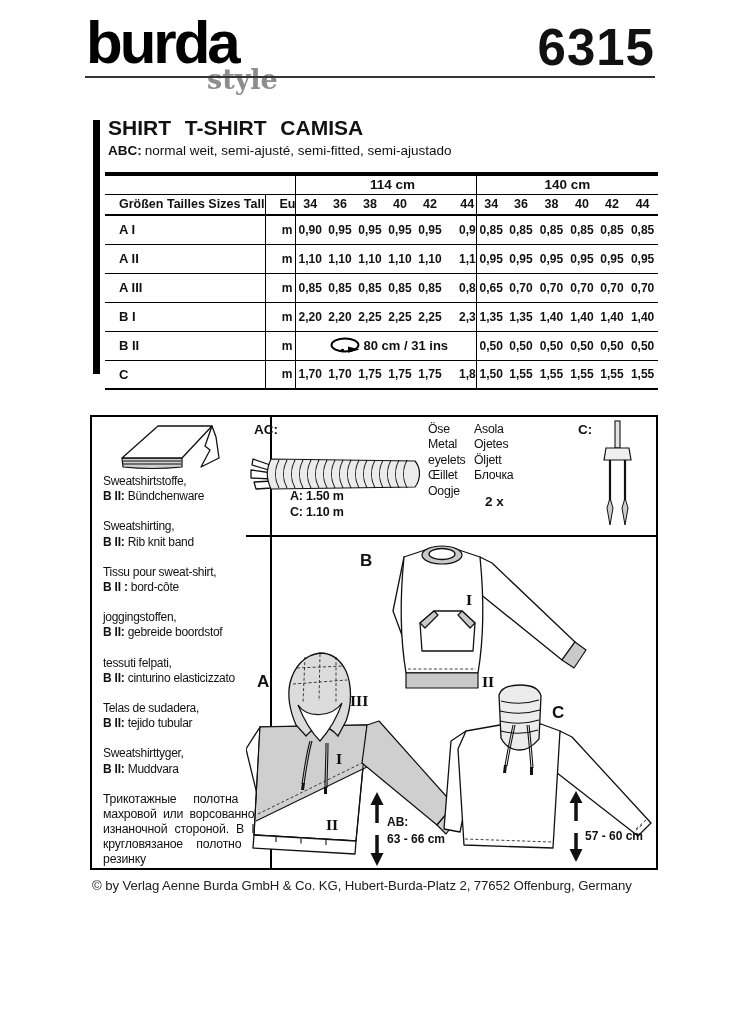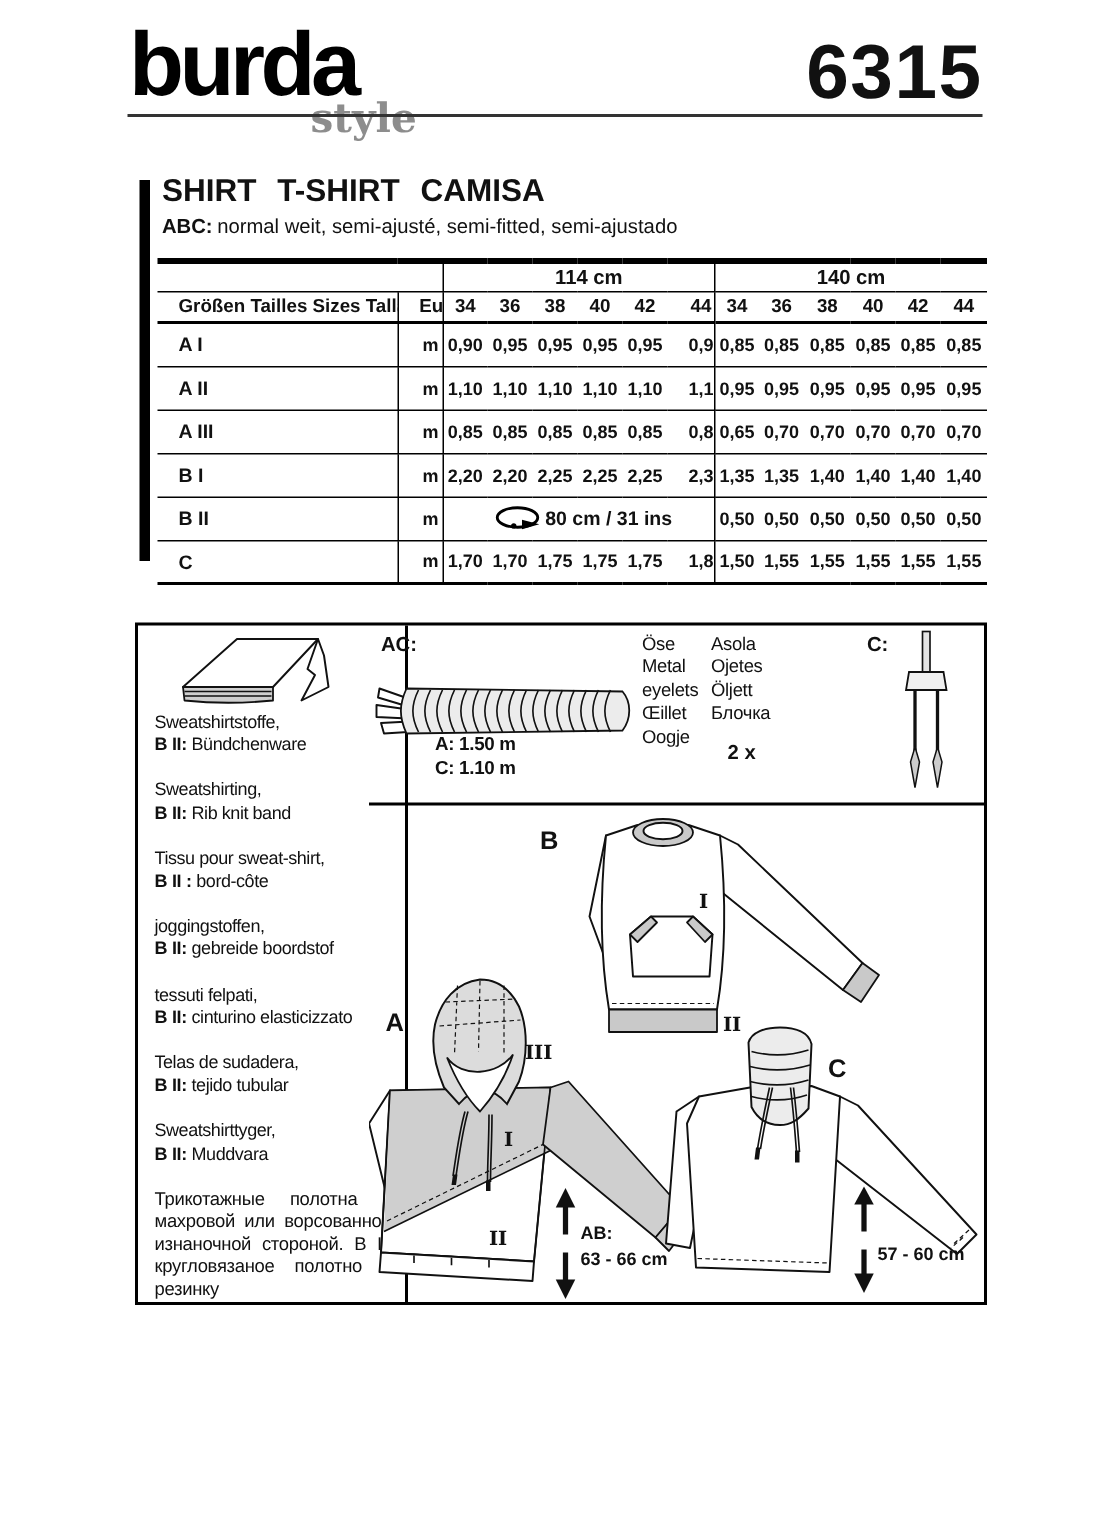--- a/index.html
+++ b/index.html
@@ -381,13 +381,14 @@
           <line x1="330" y1="266" x2="330" y2="286" style="stroke:var(--ink);stroke-width:3.5px"></line>
           <polygon class="blk" points="330,256 323.5,268 336.5,268"></polygon>
           <line x1="330" y1="298" x2="330" y2="316" style="stroke:var(--ink);stroke-width:3.5px"></line>
           <polygon class="blk" points="330,327 323.5,314 336.5,314"></polygon>
         </g>
         <text class="meas" x="339" y="305">57 - 60 cm</text>
       </svg>
     </div>
   </div>
 
+  <div class="footer">© by Verlag Aenne Burda GmbH &amp; Co. KG, Hubert-Burda-Platz 2, 77652 Offenburg, Germany</div>
 </div>
 
 </body></html>

